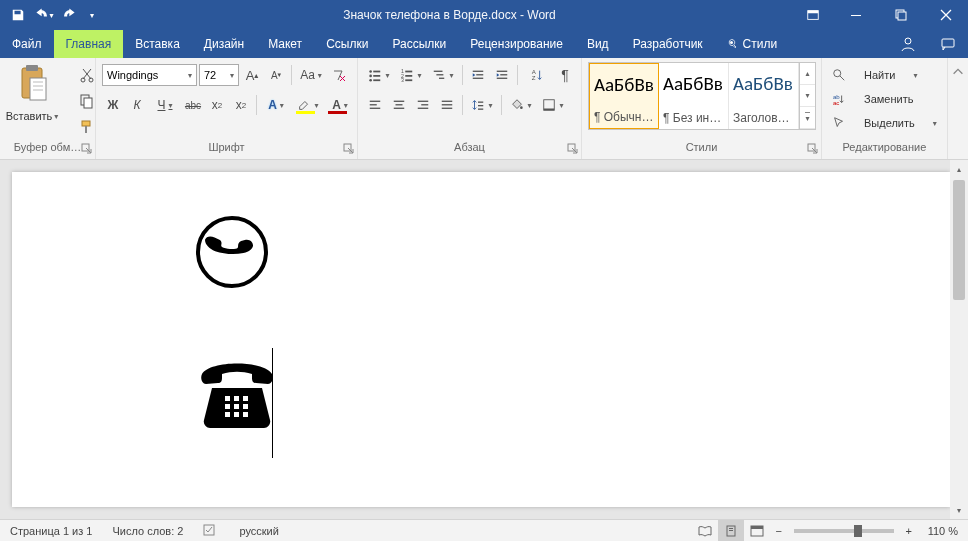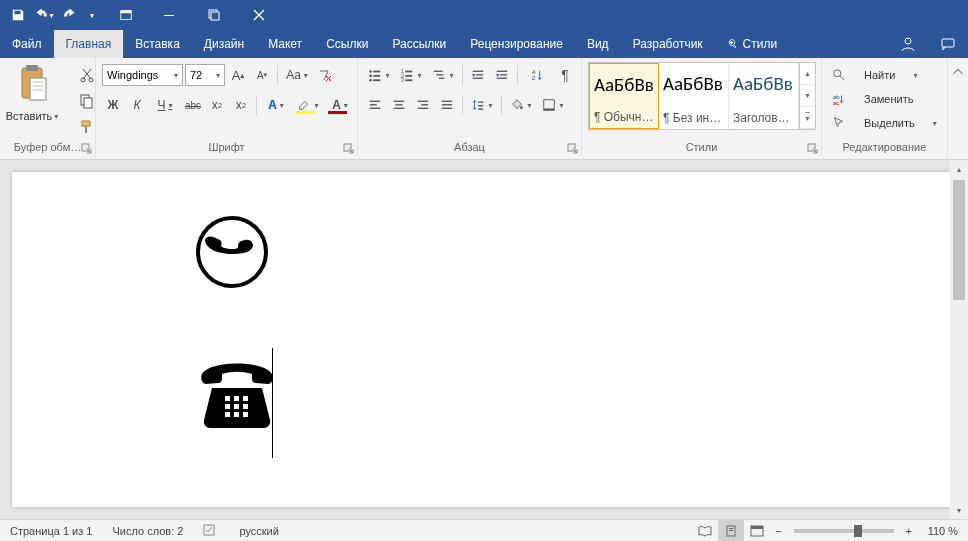--- a/index.html
+++ b/index.html
@@ -13,21 +13,21 @@
   .titlebar .win-btns { display: flex; }
   .titlebar .win-btns .wbtn { width: 45px; height: 30px; display: flex; align-items: center; justify-content: center; cursor: pointer; }
   .titlebar .ribbon-display { width: 40px; display:flex; align-items:center; justify-content:center; cursor:pointer; }
 
   
   .isvg { fill: #fff; }
 
   
   .tabs { height: 28px; background: #2b579a; display: flex; align-items: stretch; font-size: 12px; color: #fff; }
   .tab { padding: 0 12px; display: flex; align-items: center; cursor: pointer; }
-  .tab.active { background: #e5e5e5; color: #2b579a; }
+  .tab.active { background: #bef264; color: #2b579a; }
   .tab.file { background: #2b579a; }
   .tab.help { display:flex; align-items:center; gap:4px; }
   .ribbon-right-icons { margin-left: auto; display: flex; }
   .rri { width: 40px; display:flex; align-items:center; justify-content:center; cursor:pointer; }
 
   
   .ribbon { height: 102px; background: #f3f3f3; border-bottom: 1px solid #d4d4d4; display: flex; }
   .group { border-right: 1px solid #e1e1e1; display: flex; flex-direction: column; }
   .group-body { flex: 1; display: flex; align-items: flex-start; padding: 4px 6px 0 6px; gap: 4px; }
   .group-label { height: 18px; font-size: 11px; color: #666; text-align: center; position: relative; padding: 0 4px; }
@@ -36,21 +36,21 @@
   
   .clipboard .group-body { flex-direction: row; gap: 18px; }
   .paste-col { width: 52px; text-align: center; cursor: pointer; }
   .paste-col .paste-icon { width: 36px; height: 40px; margin: 2px auto 0; }
   .paste-col .paste-label { font-size: 11px; color: #333; margin-top: 2px; display:flex; justify-content:center; align-items:center; gap:2px; }
   .clip-small { display: flex; flex-direction: column; gap: 4px; padding-top: 2px; }
   .clip-small .sbtn { width: 22px; height: 22px; display:flex; align-items:center; justify-content:center; cursor:pointer; }
 
   
   .font .row { display: flex; align-items: center; gap: 2px; height: 26px; }
-  .fontbox { width: 81px; height: 22px; border: 1px solid #ababab; background: #fff; font-size: 11px; padding: 0 4px; display:flex; align-items:center; justify-content:space-between; cursor:pointer; }
+  .fontbox { width: 95px; height: 22px; border: 1px solid #ababab; background: #fff; font-size: 11px; padding: 0 4px; display:flex; align-items:center; justify-content:space-between; cursor:pointer; }
   .sizebox { width: 40px; height: 22px; border: 1px solid #ababab; background: #fff; font-size: 11px; padding: 0 4px; display:flex; align-items:center; justify-content:space-between; cursor:pointer; }
   .rb { width: 22px; height: 22px; display:flex; align-items:center; justify-content:center; cursor:pointer; font-size: 12px; color:#505050; }
   .rb-split { width: 30px; justify-content: center; gap:3px;}
   .sep-v { width: 1px; height: 20px; background: #d0d0d0; margin: 0 2px; }
   .color-under { position: relative; }
   .color-under .bar { position:absolute; bottom:2px; left:3px; right:8px; height:3px; }
 
   
   .para .row { display:flex; align-items:center; gap:2px; height:26px; }
 
@@ -113,20 +113,21 @@
       </div>
     <div class="qat-btn">
         <svg width="14" height="14" viewBox="0 0 16 16">
           <path class="isvg" d="M8 3a6 6 0 00-6 6h2a4 4 0 014-4v3l4-3-4-3v1z" fill="none" stroke="#fff" stroke-width="1.5"></path>
         </svg>
       </div>
     <div class="qat-btn" style="width:12px;">
         <span class="dd-caret" style="color:#fff;">▾</span>
       </div>
   </div>
+  <div class="title">Значок телефона в Ворде.docx - Word</div>
   <div class="ribbon-display">
       <svg width="14" height="14" viewBox="0 0 16 16">
         <rect x="2" y="3" width="12" height="10" fill="none" stroke="#fff"></rect>
         <rect x="2" y="3" width="12" height="3" fill="#fff"></rect>
       </svg>
     </div>
   <div class="win-btns">
     <div class="wbtn">
         <svg width="12" height="12">
           <rect x="1" y="6" width="10" height="1" fill="#fff"></rect>

